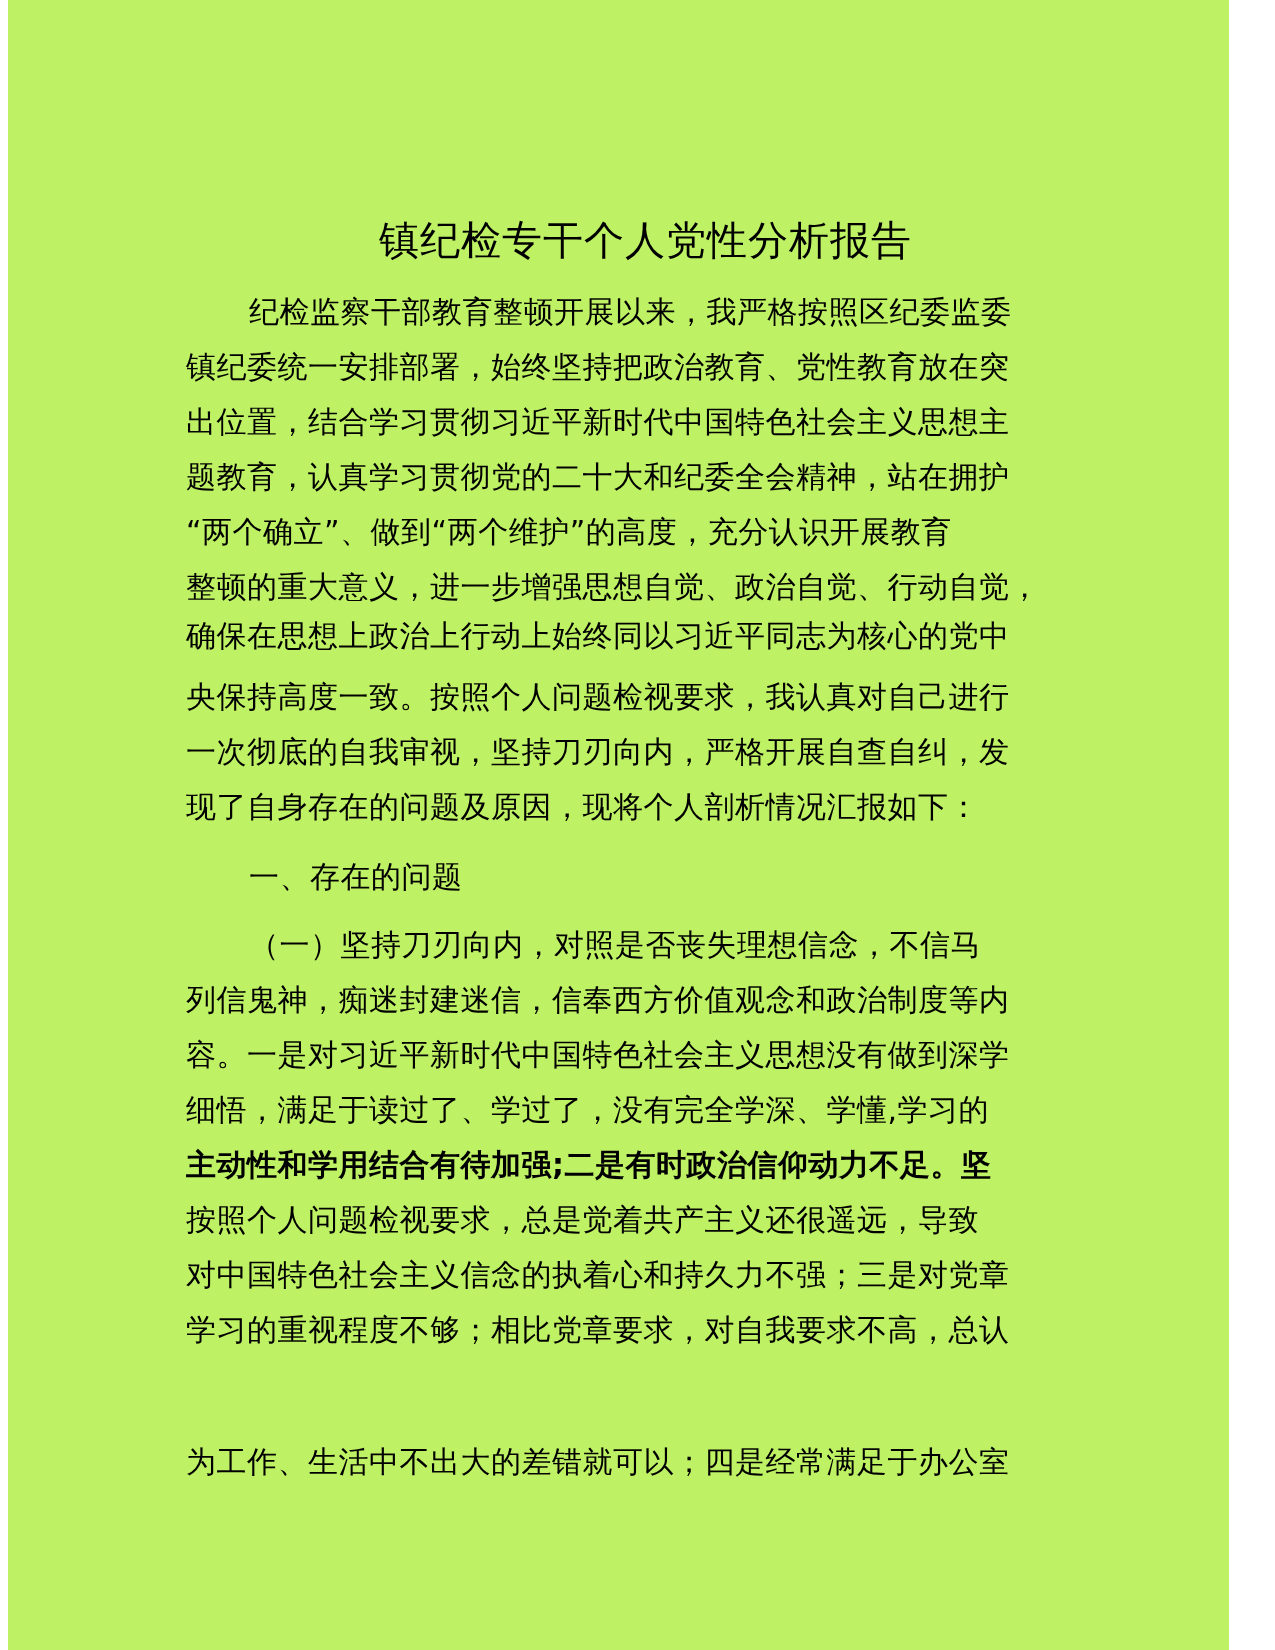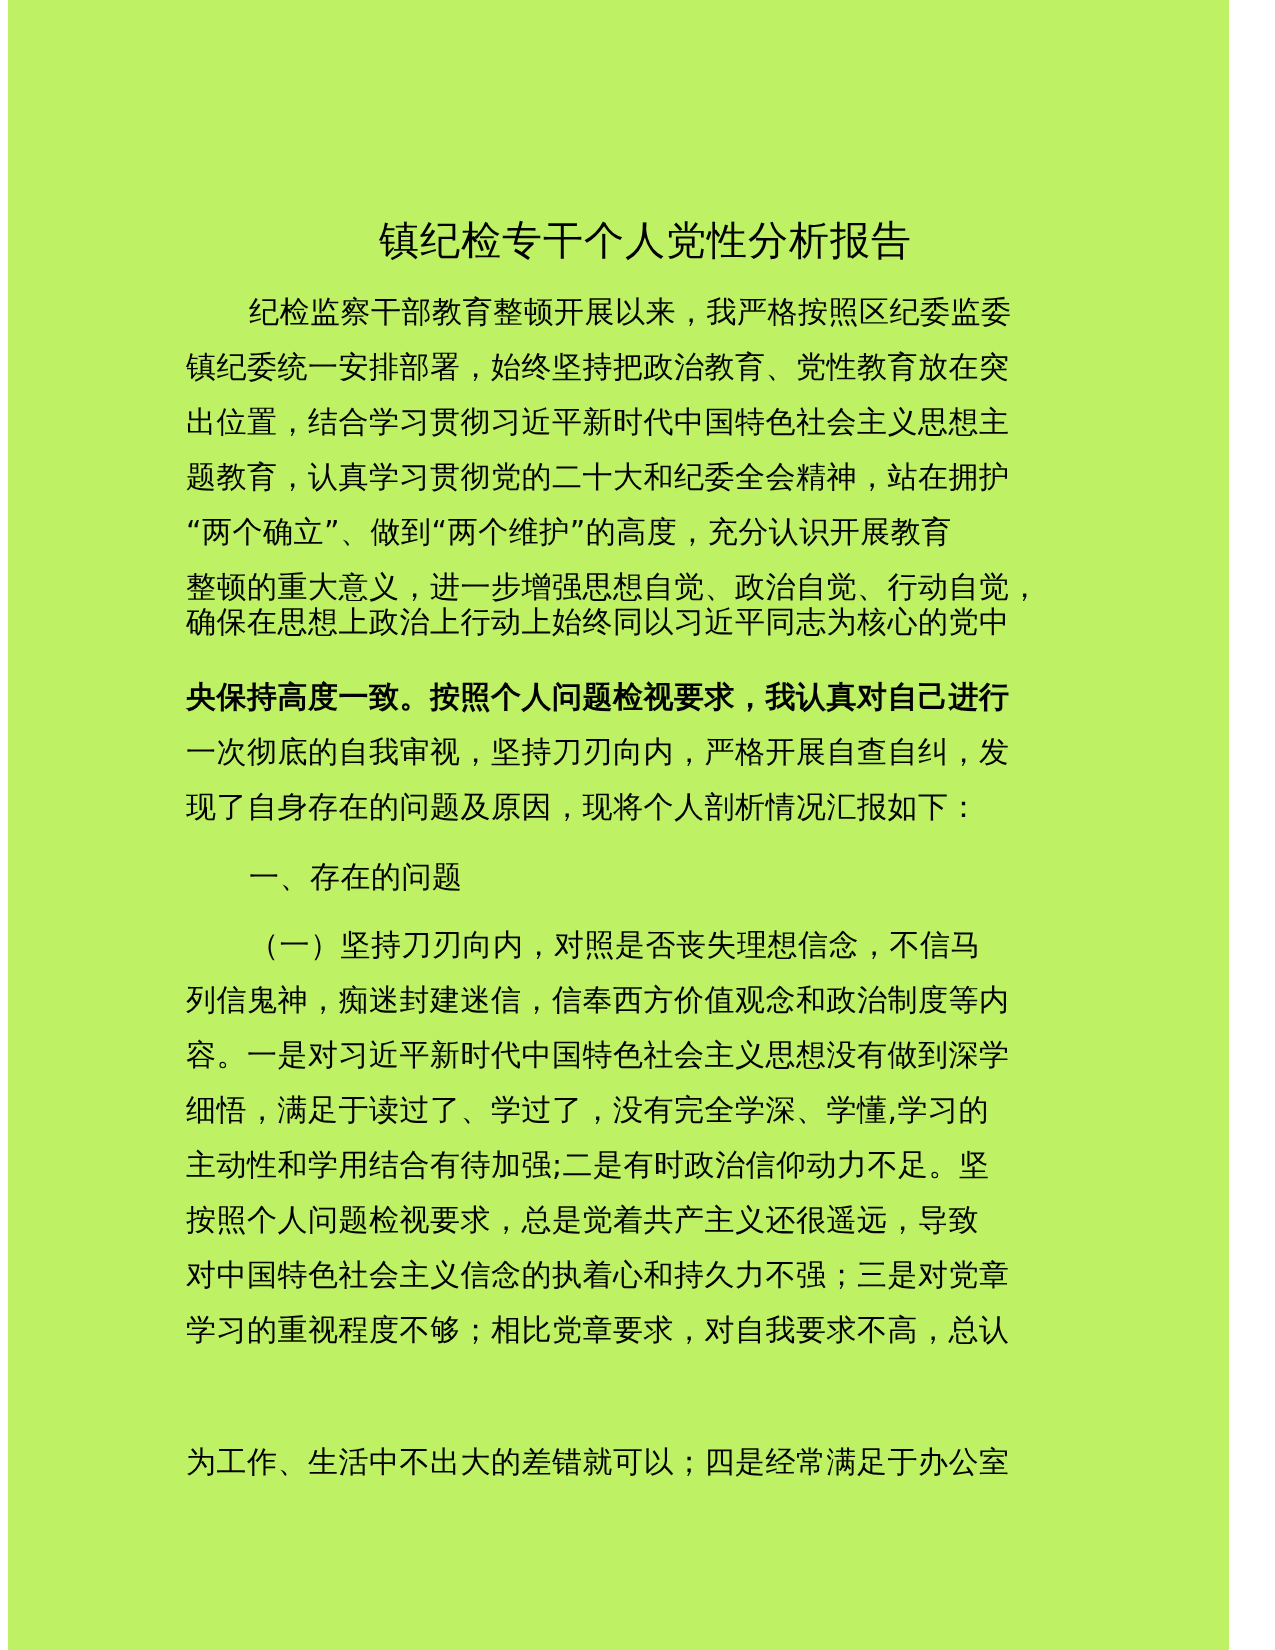--- a/index.html
+++ b/index.html
@@ -54,35 +54,35 @@
 
   <div class="title" style="top:212px;">镇纪检专干个人党性分析报告</div>
 
   <div>
     <div class="line indent" style="top:292px;">纪检监察干部教育整顿开展以来，我严格按照区纪委监委</div>
     <div class="line" style="top:347px;text-align:center;">镇纪委统一安排部署，始终坚持把政治教育、党性教育放在突</div>
     <div class="line" style="top:402px;">出位置，结合学习贯彻习近平新时代中国特色社会主义思想主</div>
     <div class="line" style="top:457px;">题教育，认真学习贯彻党的二十大和纪委全会精神，站在拥护</div>
     <div class="line" style="top:512px;">“两个确立”、做到“两个维护”的高度，充分认识开展教育</div>
     <div class="line" style="top:567px;">整顿的重大意义，进一步增强思想自觉、政治自觉、行动自觉，</div>
-    <div class="line" style="top:602px;">确保在思想上政治上行动上始终同以习近平同志为核心的党中</div>
-    <div class="line" style="top:677px;font-weight:bold;">央保持高度一致。按照个人问题检视要求，我认真对自己进行</div>
+    <div class="line" style="top:616px;">确保在思想上政治上行动上始终同以习近平同志为核心的党中</div>
+    <div class="line" style="top:677px;">央保持高度一致。按照个人问题检视要求，我认真对自己进行</div>
     <div class="line" style="top:732px;">一次彻底的自我审视，坚持刀刃向内，严格开展自查自纠，发</div>
     <div class="line" style="top:787px;">现了自身存在的问题及原因，现将个人剖析情况汇报如下：</div>
   </div>
 
   <div>
     <div class="line indent" style="top:857px;">一、存在的问题</div>
   </div>
 
   <div>
     <div class="line indent" style="top:925px;">（一）坚持刀刃向内，对照是否丧失理想信念，不信马</div>
     <div class="line" style="top:980px;">列信鬼神，痴迷封建迷信，信奉西方价值观念和政治制度等内</div>
     <div class="line" style="top:1035px;">容。一是对习近平新时代中国特色社会主义思想没有做到深学</div>
     <div class="line" style="top:1090px;">细悟，满足于读过了、学过了，没有完全学深、学懂,学习的</div>
-    <div class="line" style="top:1145px;">主动性和学用结合有待加强;二是有时政治信仰动力不足。坚</div>
+    <div class="line" style="top:1145px;font-weight:bold;">主动性和学用结合有待加强;二是有时政治信仰动力不足。坚</div>
     <div class="line" style="top:1200px;">按照个人问题检视要求，总是觉着共产主义还很遥远，导致</div>
     <div class="line" style="top:1255px;">对中国特色社会主义信念的执着心和持久力不强；三是对党章</div>
     <div class="line" style="top:1310px;">学习的重视程度不够；相比党章要求，对自我要求不高，总认</div>
     <div class="line" style="top:1442px;">为工作、生活中不出大的差错就可以；四是经常满足于办公室</div>
   </div>
 
 </div>
 
 </body></html>

